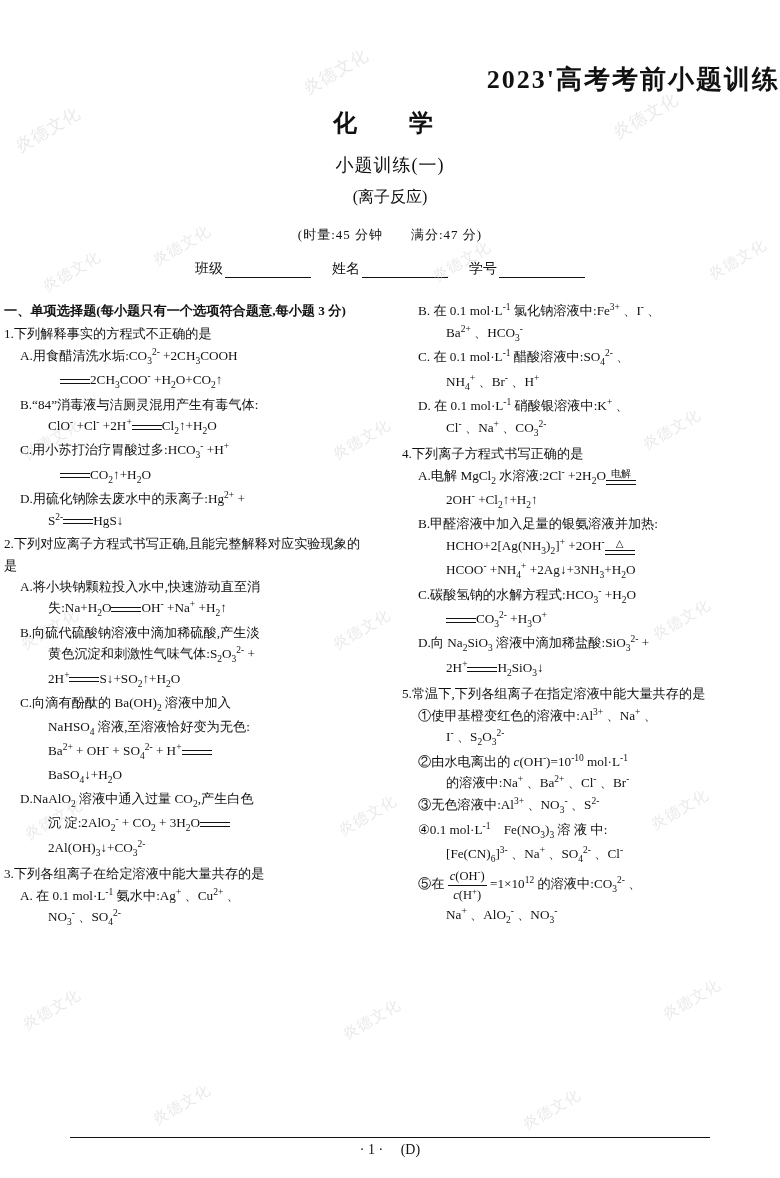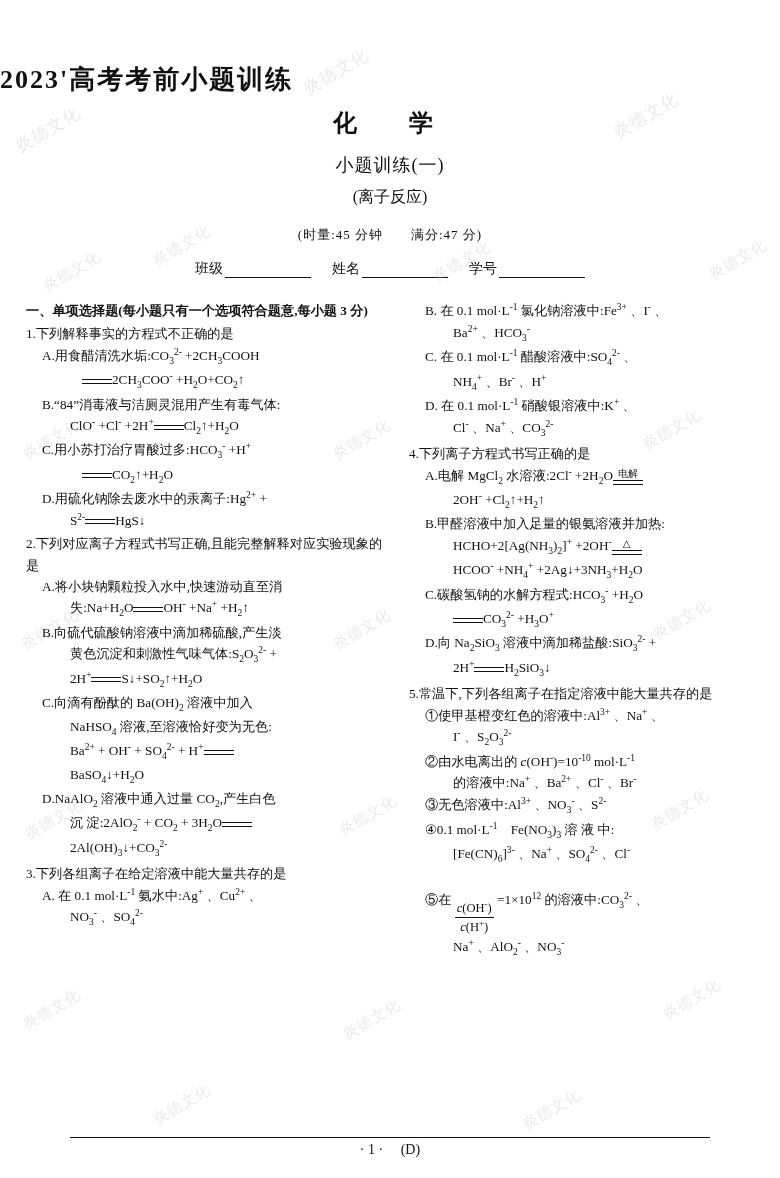--- a/index.html
+++ b/index.html
@@ -20,21 +20,21 @@
     font-size:15px;
     letter-spacing:1px;
     transform:rotate(-30deg);
     white-space:nowrap;
     pointer-events:none;
     user-select:none;
   }
   .wm.big{font-size:17px;}
 
   .title{
-    text-align:left;
+    text-align:right;
     font-size:26px;
     font-weight:bold;
     letter-spacing:2px;
     margin-top:62px;
     font-family:"Liberation Serif",serif;
   }
   .subject{
     text-align:center;
     font-size:24px;
     font-weight:bold;
@@ -69,39 +69,40 @@
   .field{display:flex;align-items:flex-end;}
   .field .lbl{white-space:nowrap;}
   .field .line{
     display:inline-block;
     border-bottom:1px solid #111;
     width:86px;height:14px;margin-left:2px;
   }
 
   .cols{
     position:absolute;
-    top:300px;left:26px;right:10px;
+    top:300px;left:4px;right:10px;
     display:flex;
     gap:22px;
     font-size:13.2px;
     line-height:1.62;
+    justify-content:space-between;
   }
   .col{width:368px;}
   .sec-head{font-weight:bold;}
   .q{margin-top:2px;}
   .opt{margin-left:16px;text-indent:0;}
   .cont{margin-left:40px;}
   .ind{margin-left:28px;}
   .rxn{display:inline-block;position:relative;min-width:30px;text-align:center;vertical-align:middle;}
   .rxn .bar{display:block;border-top:1px solid #111;border-bottom:1px solid #111;height:3px;width:100%;}
   .rxn .above{display:block;font-size:10px;line-height:1;margin-bottom:1px;}
   sub{font-size:.72em;}
   sup{font-size:.72em;}
   .frac{display:inline-block;text-align:center;vertical-align:middle;font-size:.95em;}
-  .frac .num{display:block;border-bottom:1px solid #111;padding:0 2px;line-height:1.25;margin-top:32px;}
+  .frac .num{display:block;border-bottom:1px solid #111;padding:0 2px;line-height:1.25;}
   .frac .den{display:block;padding:0 2px;line-height:1.25;}
 
   .footer{
     position:absolute;
     bottom:20px;left:0;right:0;
     text-align:center;
     font-size:14px;
   }
   .footer .rule{
     border-top:1px solid #111;

